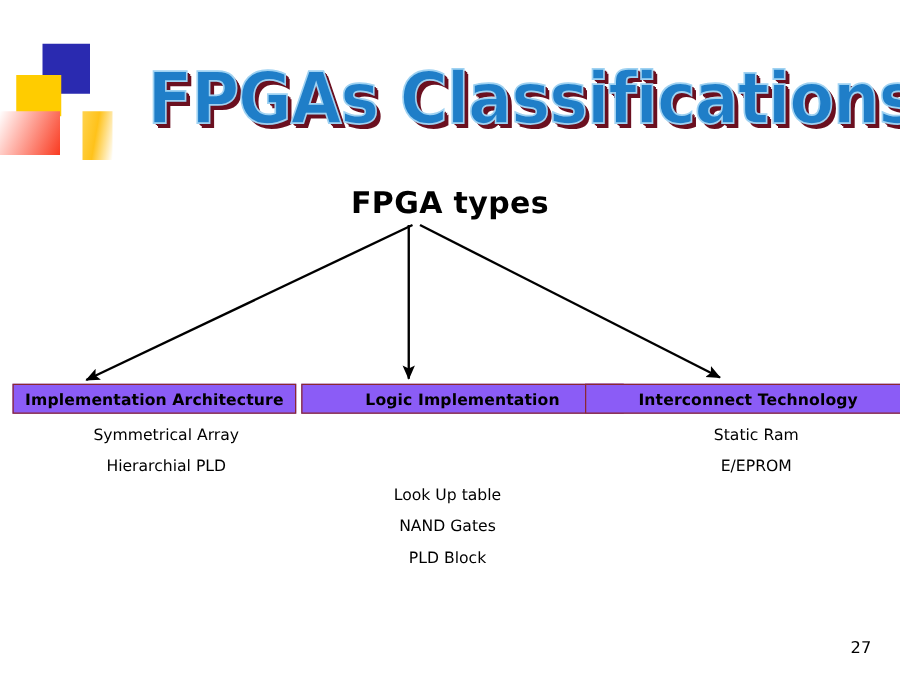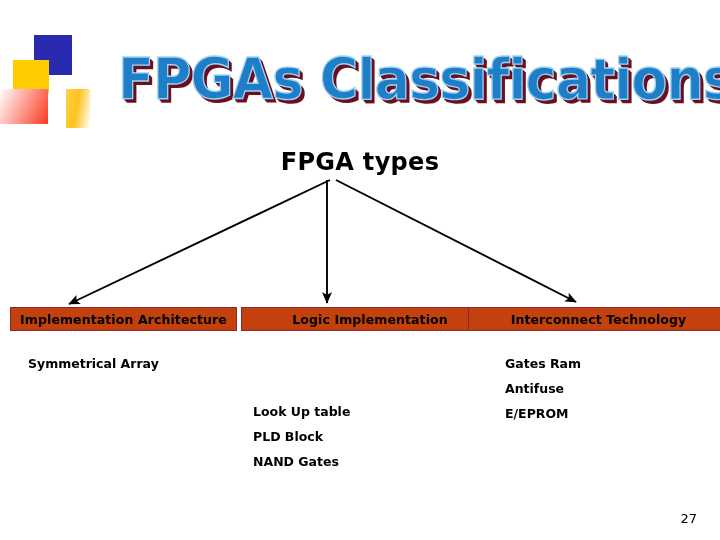--- a/index.html
+++ b/index.html
@@ -102,40 +102,41 @@
     pointer-events: none;
   }
 
   
   .col-header {
     position: absolute;
     top: 307px;
     height: 24px;
     box-sizing: border-box;
     border: 1px solid #8b2732;
-    background: #c2410c;
+    background: #8b5cf6;
     font-size: 12.5px;
     font-weight: bold;
     color: #000000;
     display: flex;
     align-items: center;
     justify-content: center;
     letter-spacing: 0.1px;
   }
   #header-col-0 { left: 10px;  width: 227px; }
   #header-col-1 { left: 241px; width: 258px; }
   #header-col-2 { left: 468px; width: 261px; }
 
   
   .col-items {
     position: absolute;
-    top: 356px;
+    top: 340px;
     font-size: 12.5px;
-    font-weight: bold;
-    color: #000000;
+    font-weight: normal;
+    color: #000000;
+    text-align: center;
   }
   #items-col-0 { left: 28px;  width: 210px; }
   #items-col-1 { left: 253px; width: 210px; margin-top: 48px; }
   #items-col-2 { left: 505px; width: 200px; }
   .item-row {
     height: 25px;
     line-height: 16px;
     white-space: nowrap;
   }
 
@@ -174,27 +175,27 @@
   <line x1="327" y1="180" x2="327" y2="303" stroke="#000000" stroke-width="1.9" marker-end="url(#arrowhead)"></line>
   <line x1="336" y1="180" x2="576" y2="302" stroke="#000000" stroke-width="1.9" marker-end="url(#arrowhead)"></line>
 </svg>
 
 <div class="col-header" id="header-col-0">Implementation Architecture</div>
 <div class="col-header" id="header-col-1">Logic Implementation</div>
 <div class="col-header" id="header-col-2">Interconnect Technology</div>
 
 <div class="col-items" id="items-col-0">
   <div class="item-row">Symmetrical Array</div>
+  <div class="item-row">Hierarchial PLD</div>
 </div>
 
 <div class="col-items" id="items-col-1">
   <div class="item-row">Look Up table</div>
+  <div class="item-row">NAND Gates</div>
   <div class="item-row">PLD Block</div>
-  <div class="item-row">NAND Gates</div>
 </div>
 
 <div class="col-items" id="items-col-2">
-  <div class="item-row">Gates Ram</div>
-  <div class="item-row">Antifuse</div>
+  <div class="item-row">Static Ram</div>
   <div class="item-row">E/EPROM</div>
 </div>
 
 <div id="page-number">27</div>
 
 </body></html>

